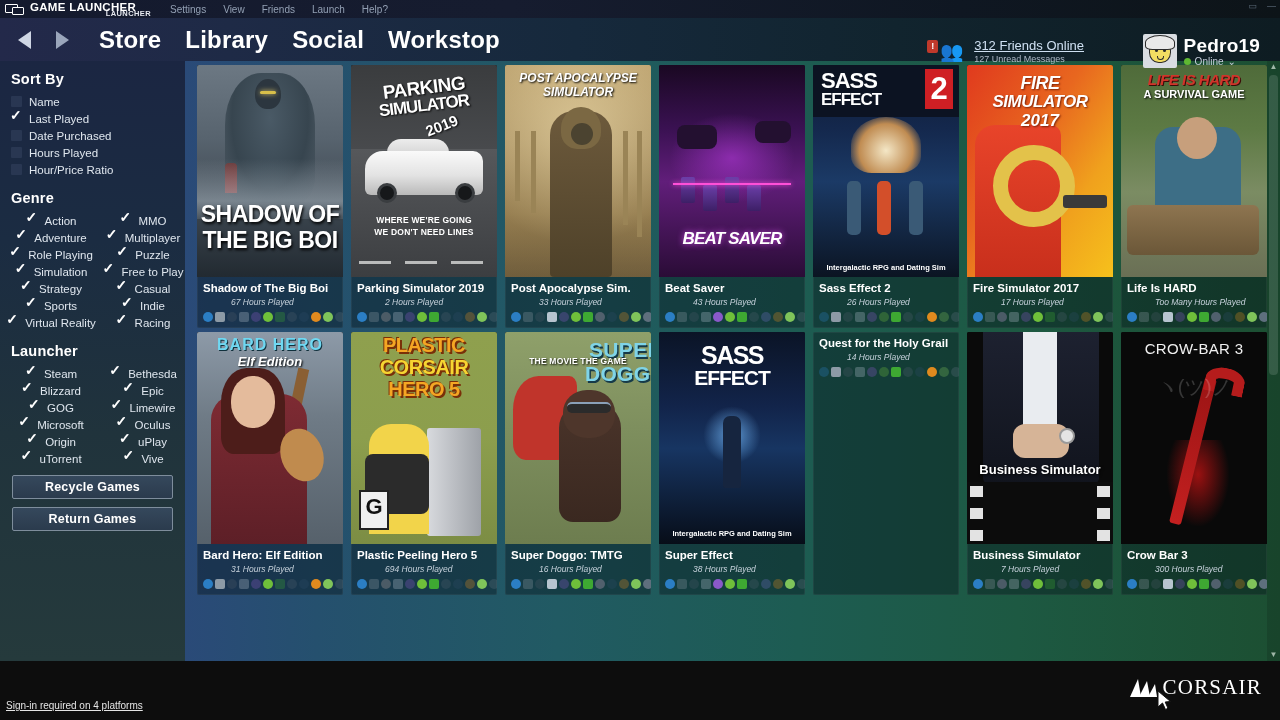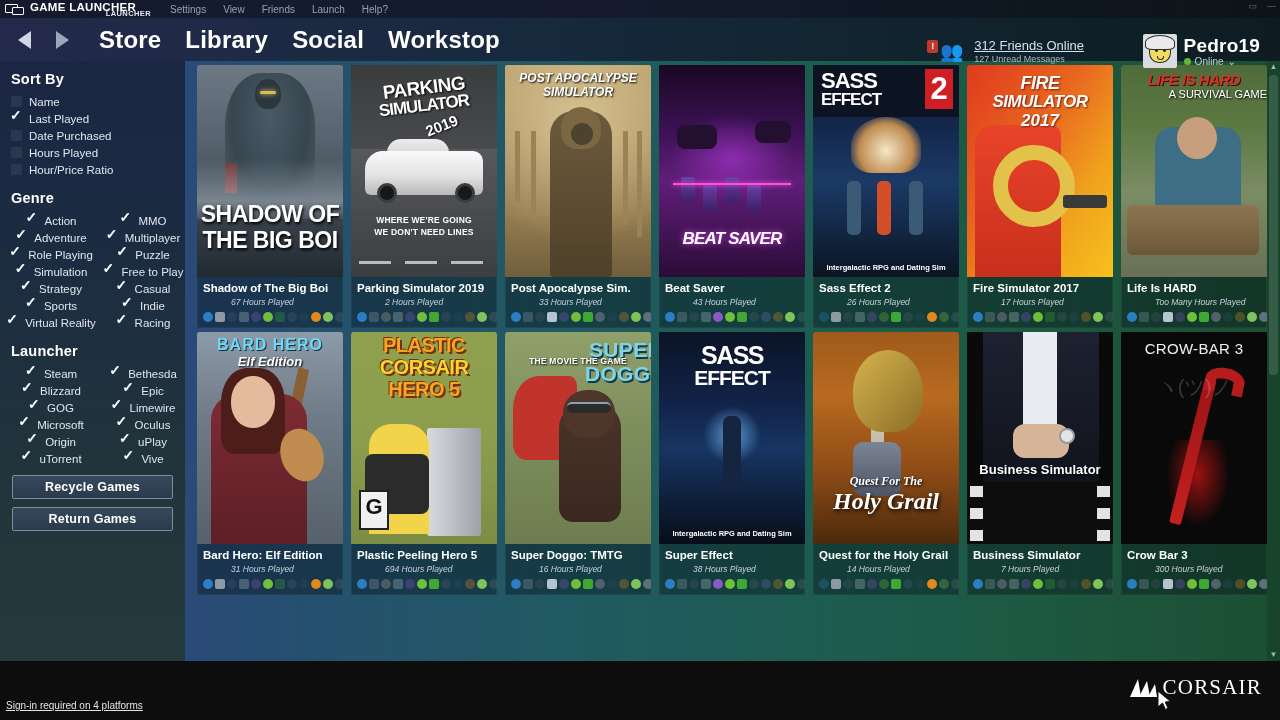--- a/index.html
+++ b/index.html
@@ -249,21 +249,21 @@
   .art-fire .tt1 { top: 8px; font-size: 18px; font-weight: bold; font-style: italic; text-shadow: 1px 1px 2px #7a2208; letter-spacing: -.5px;}
   .art-fire .tt2 { top: 27px; font-size: 17px; font-weight: bold; font-style: italic; text-shadow: 1px 1px 2px #7a2208; letter-spacing: -.5px;}
   .art-fire .tt3 { top: 46px; font-size: 17px; font-weight: bold; font-style: italic; text-shadow: 1px 1px 2px #7a2208;}
 
   
   .art-life { background: linear-gradient(to bottom,#4f6b3a 0%, #5d7a44 30%, #7b8c63 60%, #6a6f55 100%); }
   .art-life .man { position: absolute; left: 34px; top: 62px; width: 86px; height: 90px; background: #3d6e86; border-radius: 18px 18px 0 0; }
   .art-life .head2 { position: absolute; left: 56px; top: 52px; width: 40px; height: 42px; background: #c79f7c; border-radius: 50%; }
   .art-life .logs { position: absolute; left: 6px; top: 140px; width: 132px; height: 50px; background: linear-gradient(to bottom,#8e7550,#6b5738); border-radius: 6px; }
   .art-life .tt1 { top: 6px; font-size: 15px; font-weight: bold; font-style: italic; color: #d1342a; text-shadow: 1px 1px 0 #3a0c08; letter-spacing: -.5px;}
-  .art-life .tt2 { top: 23px; font-size: 11px; font-weight: normal; text-shadow: 1px 1px 2px #000; text-align: right; }
+  .art-life .tt2 { top: 23px; font-size: 11px; font-weight: bold; text-shadow: 1px 1px 2px #000; }
 
   
   .art-bard { background: linear-gradient(to bottom,#8d9aa8 0%, #6f7b86 40%, #56616b 100%); }
   .art-bard .person { position: absolute; left: 14px; top: 62px; width: 96px; height: 150px; background: linear-gradient(to bottom,#7e2b33,#5d1f27); border-radius: 26px 26px 0 0; }
   .art-bard .face2 { position: absolute; left: 34px; top: 44px; width: 44px; height: 52px; background: #e4bb9c; border-radius: 48%; }
   .art-bard .hair2 { position: absolute; left: 24px; top: 36px; width: 64px; height: 86px; background: #4d1d1a; border-radius: 40% 40% 20% 20%; }
   .art-bard .lute { position: absolute; left: 84px; top: 96px; width: 42px; height: 54px; background: #c08b4e; border-radius: 50%; transform: rotate(-20deg); }
   .art-bard .neck { position: absolute; left: 94px; top: 36px; width: 11px; height: 70px; background: #8a5f33; transform: rotate(12deg); }
   .art-bard .tt1 { top: 4px; font-size: 16px; font-weight: bold; color: #6fd8f2; text-shadow: 1px 1px 0 #10303c; letter-spacing: 1px;}
   .art-bard .tt2 { top: 22px; font-size: 13px; font-weight: bold; font-style: italic; color: #fff; text-shadow: 1px 1px 2px #000; }
@@ -771,29 +771,20 @@
                 <span class="plat sq" style="background: rgb(62, 168, 50);"></span>
                 <span class="plat dim" style="background: rgb(81, 96, 109);"></span>
                 <span class="plat" style="background: rgb(47, 76, 102);"></span>
                 <span class="plat dim" style="background: rgb(224, 138, 30);"></span>
                 <span class="plat" style="background: rgb(127, 196, 90);"></span>
                 <span class="plat dim" style="background: rgb(94, 111, 125);"></span>
               </div>
             </div>
           </div>
           <div class="card">
-            <div class="cover">
-              <div class="ca art-grail">
-                <div class="sword"></div>
-                <div class="helm"></div>
-                <div class="glove"></div>
-                <div class="ca-title tt1">Quest For The</div>
-                <div class="ca-title tt2">Holy Grail</div>
-              </div>
-            </div>
             <div class="cinfo">
               <div class="ctitle">Quest for the Holy Grail</div>
               <div class="chours">14 Hours Played</div>
               <div class="plats">
                 <span class="plat dim" style="background: rgb(43, 126, 196);"></span>
                 <span class="plat sq" style="background: rgb(141, 154, 166);"></span>
                 <span class="plat dim" style="background: rgb(75, 91, 102);"></span>
                 <span class="plat sq dim" style="background: rgb(183, 196, 207);"></span>
                 <span class="plat dim" style="background: rgb(138, 89, 201);"></span>
                 <span class="plat dim" style="background: rgb(111, 191, 58);"></span>

